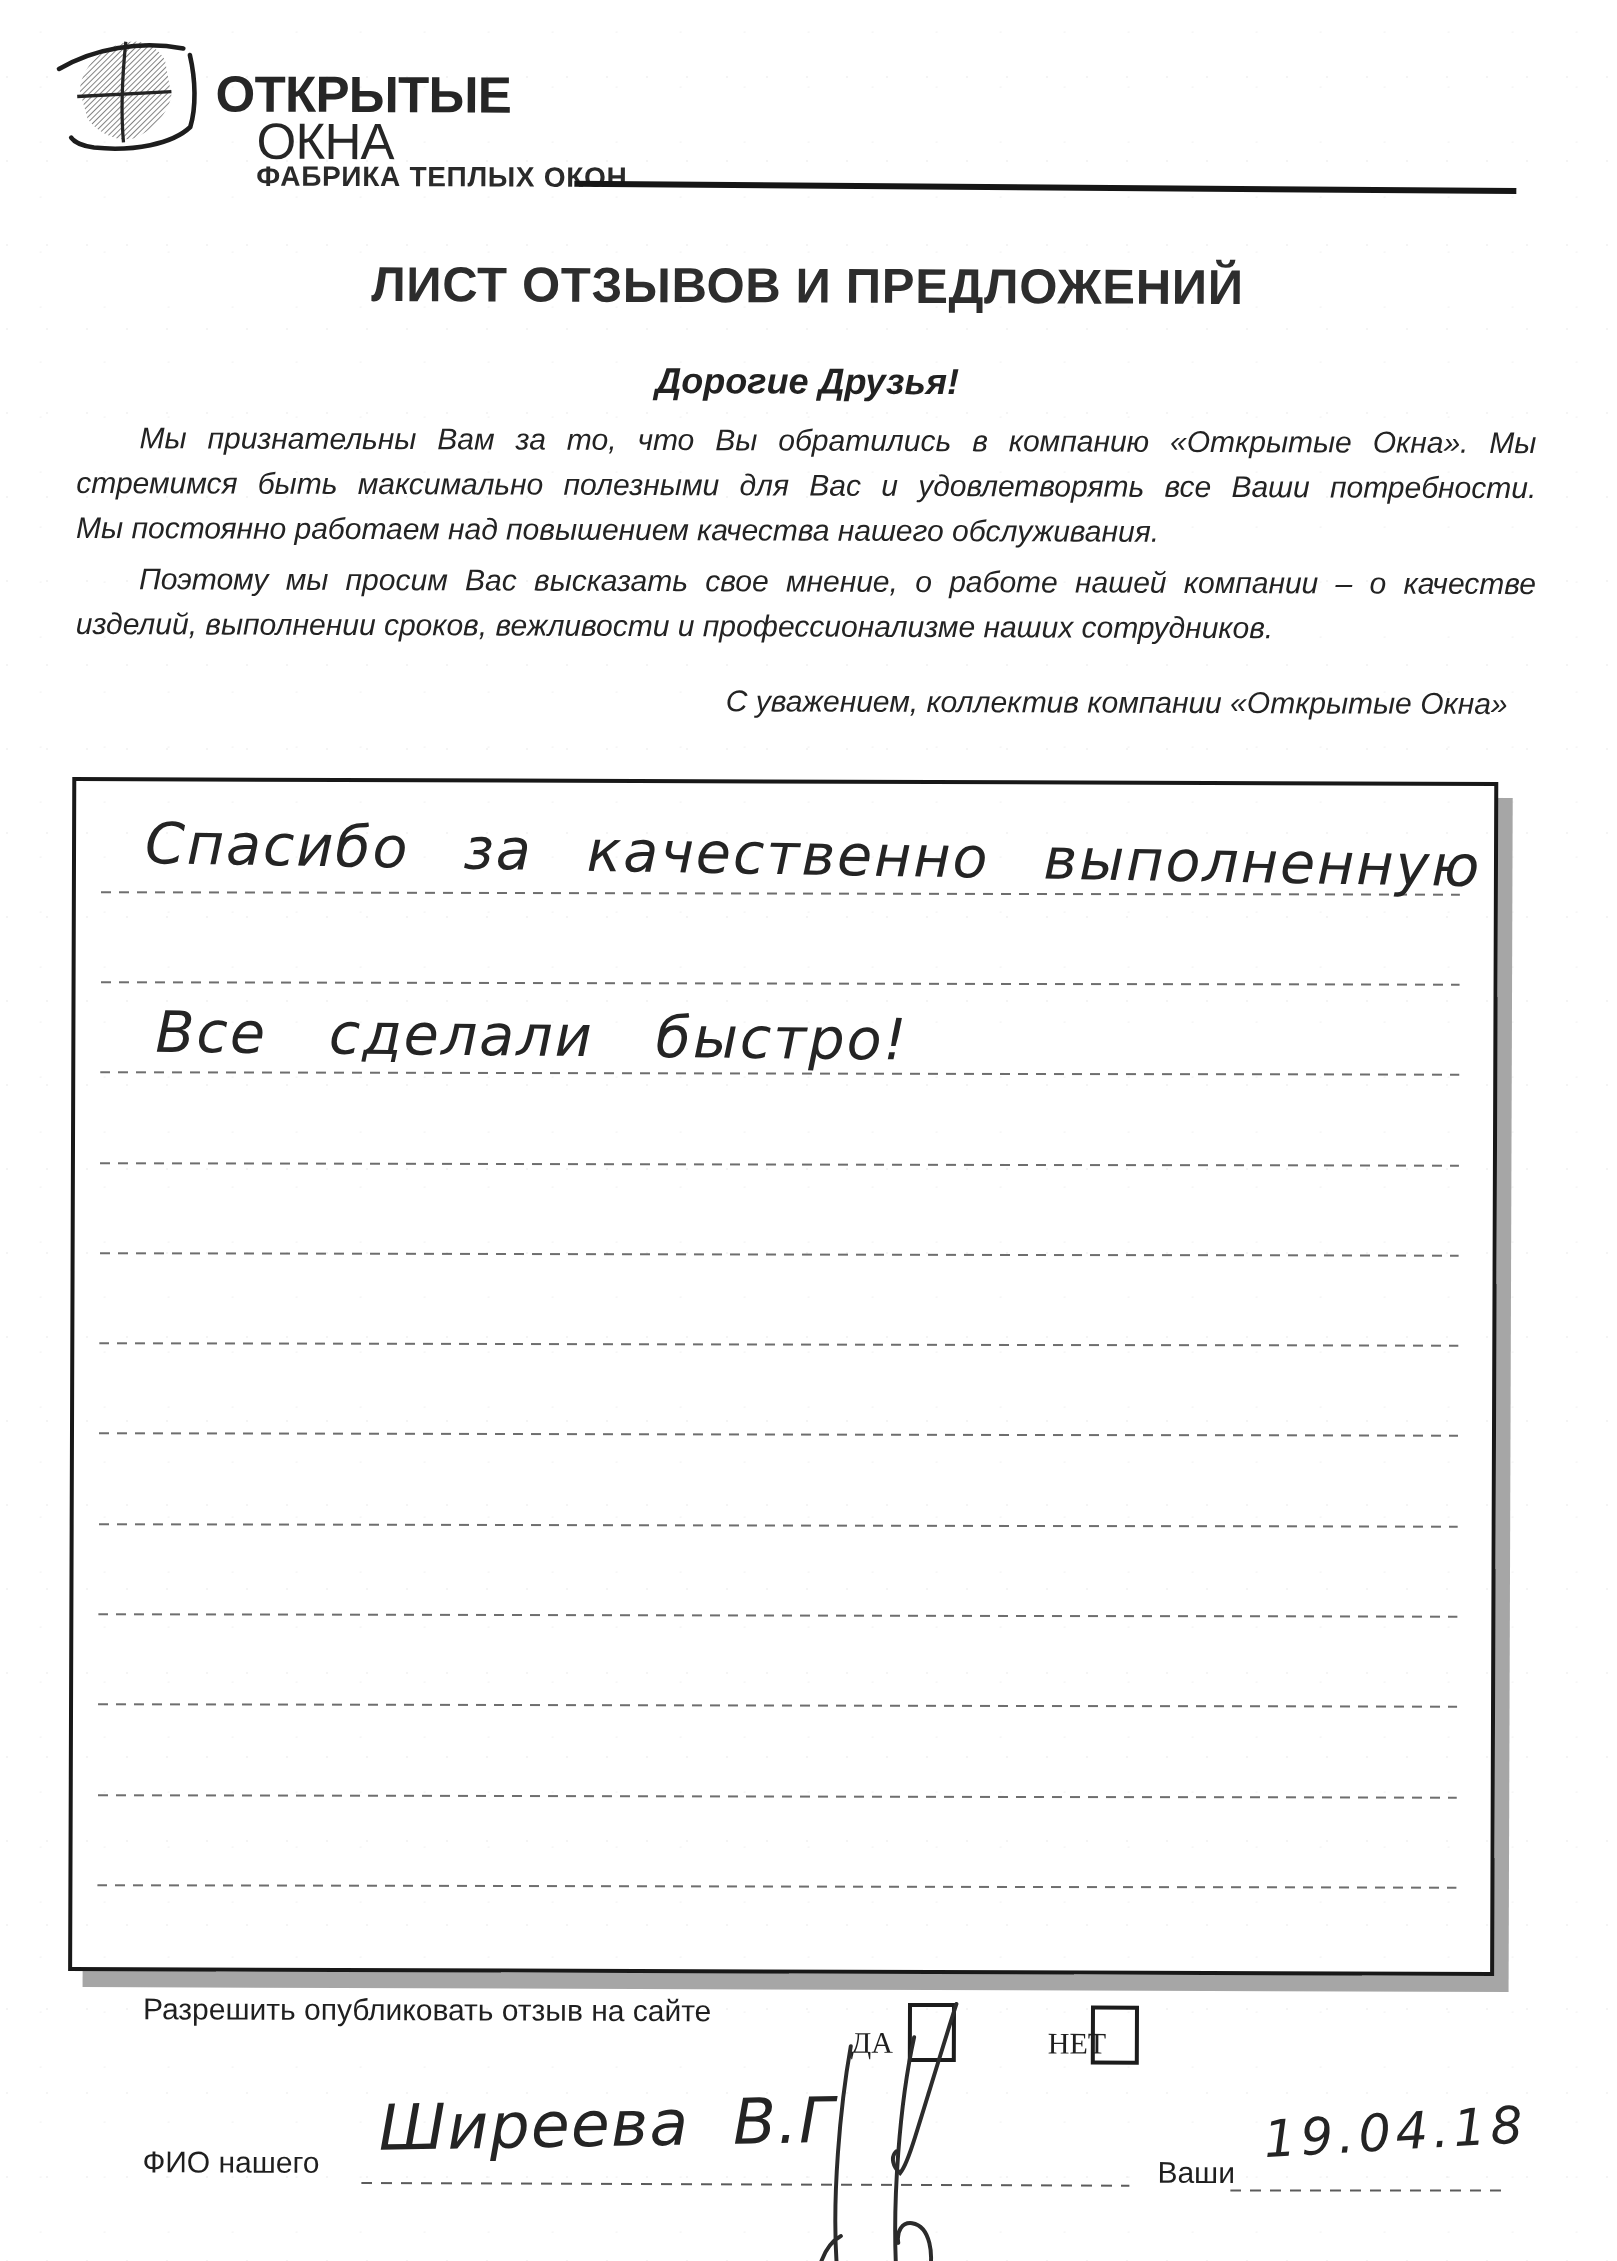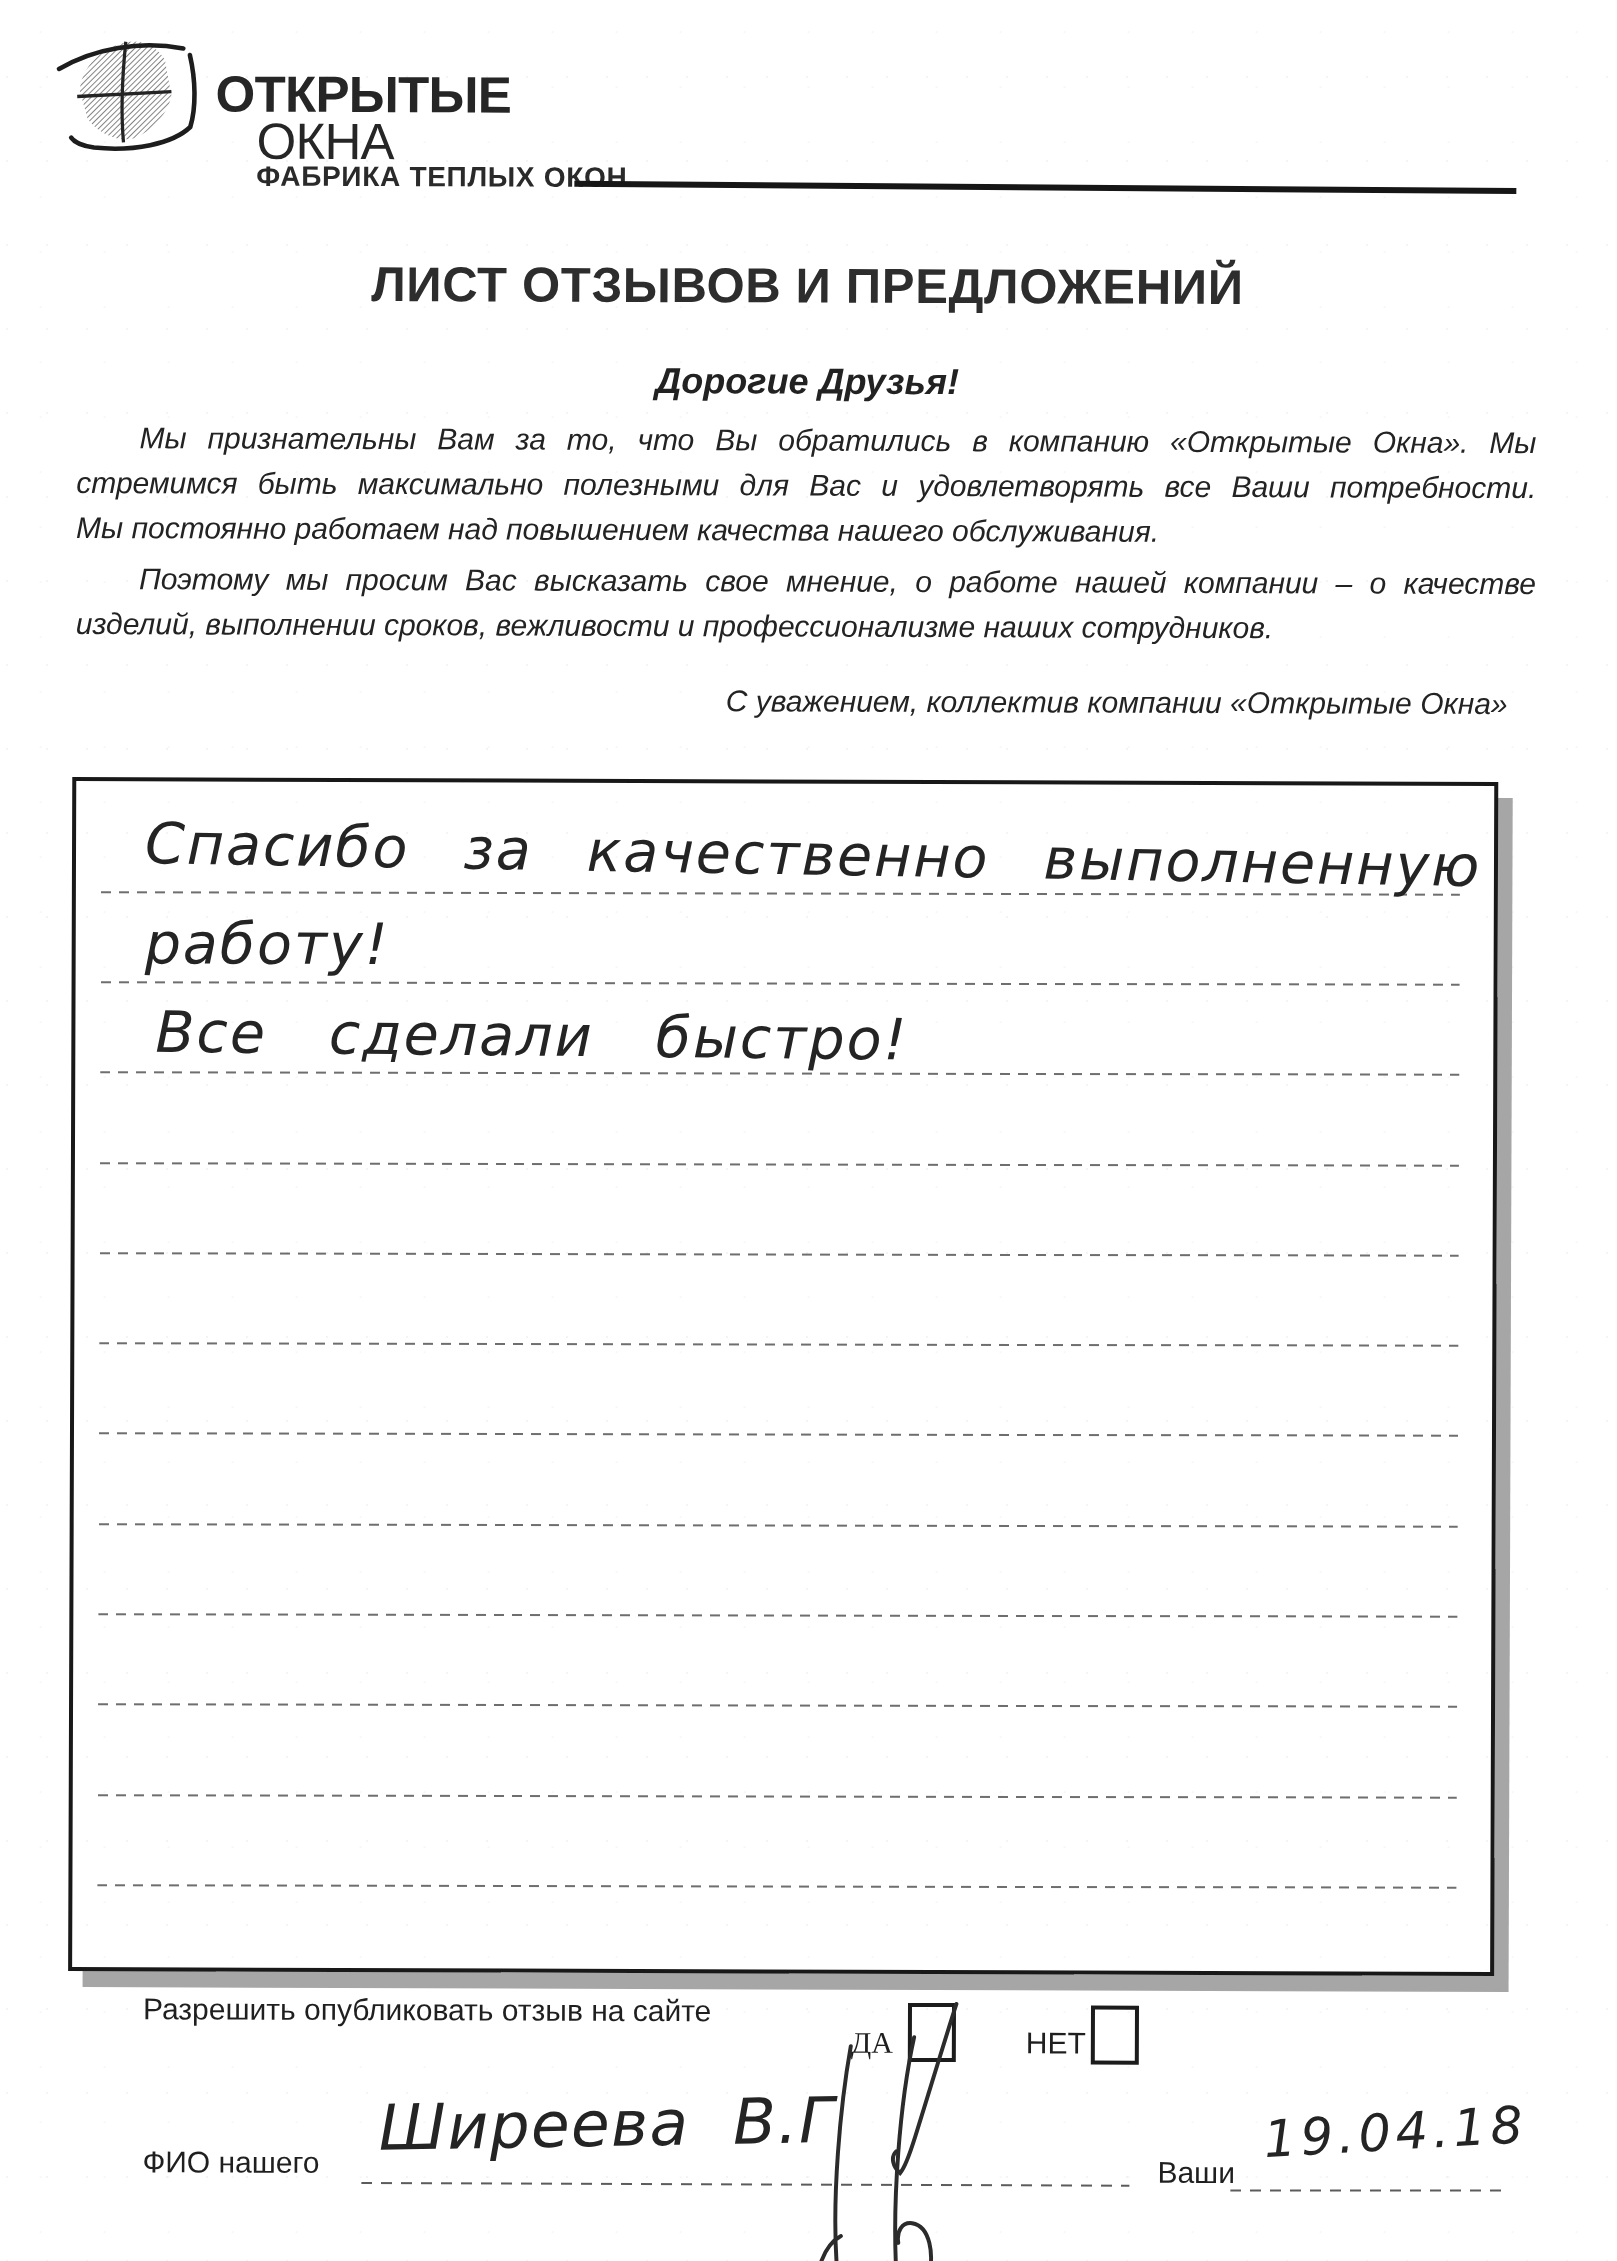--- a/index.html
+++ b/index.html
@@ -60,21 +60,21 @@
     white-space:nowrap;
   }
   .hand-l1{position:absolute;left:69px;top:38px;font-size:57px;letter-spacing:2px;word-spacing:34px;transform:rotate(.8deg);}
   .hand-l2{position:absolute;left:69px;top:129px;font-size:57px;letter-spacing:2px;}
   .hand-l3{position:absolute;left:80px;top:220px;font-size:57px;letter-spacing:2px;word-spacing:42px;transform:rotate(.4deg);}
 
   
   .publish-label{position:absolute;left:150px;top:1994px;font-size:30px;}
   .yn-label{position:absolute;font-size:30px;}
   .yes-label{left:858px;top:2025px;font-family:Liberation Serif, serif;}
-  .no-label{left:1033px;top:2025px;}
+  .no-label{left:1055px;top:2025px;font-family:Liberation Serif, serif;}
   .checkbox{position:absolute;width:40px;height:51px;border:4.6px solid #1c1c1c;background:transparent;}
   .yes-box{left:915px;top:2002px;}
   .no-box{left:1098px;top:2004px;}
   .check-svg{position:absolute;left:-33px;top:-9.2px;width:105px;height:185px;overflow:visible;}
 
   
   .sig-svg{position:absolute;left:817px;top:2027px;width:165px;height:310px;}
   .field-label{position:absolute;font-size:30px;}
   .name-label{left:150px;top:2147px;}
   .date-label{left:1165px;top:2154px;}
@@ -133,21 +133,20 @@
           <div class="rule" style="top: 470px;"></div>
           <div class="rule" style="top: 560px;"></div>
           <div class="rule" style="top: 650px;"></div>
           <div class="rule" style="top: 741px;"></div>
           <div class="rule" style="top: 831px;"></div>
           <div class="rule" style="top: 921px;"></div>
           <div class="rule" style="top: 1012px;"></div>
           <div class="rule" style="top: 1102px;"></div>
         </div>
       <div class="hand hand-l1">Спасибо за качественно выполненную</div>
-      <div class="hand hand-l2">работу!</div>
       <div class="hand hand-l3">Все сделали быстро!</div>
     </div>
 
     <div class="publish-label">Разрешить опубликовать отзыв на сайте</div>
     <div class="yn-label yes-label">ДА</div>
     <div class="checkbox yes-box">
       <svg class="check-svg" viewBox="0 0 160 280" aria-hidden="true">
         <path d="M118,8 C100,64 74,152 56,210 C48,236 40,258 33,266 C22,256 18,242 27,233" fill="none" stroke="#2c2c2c" stroke-width="6" stroke-linecap="round"></path>
       </svg>
     </div>

